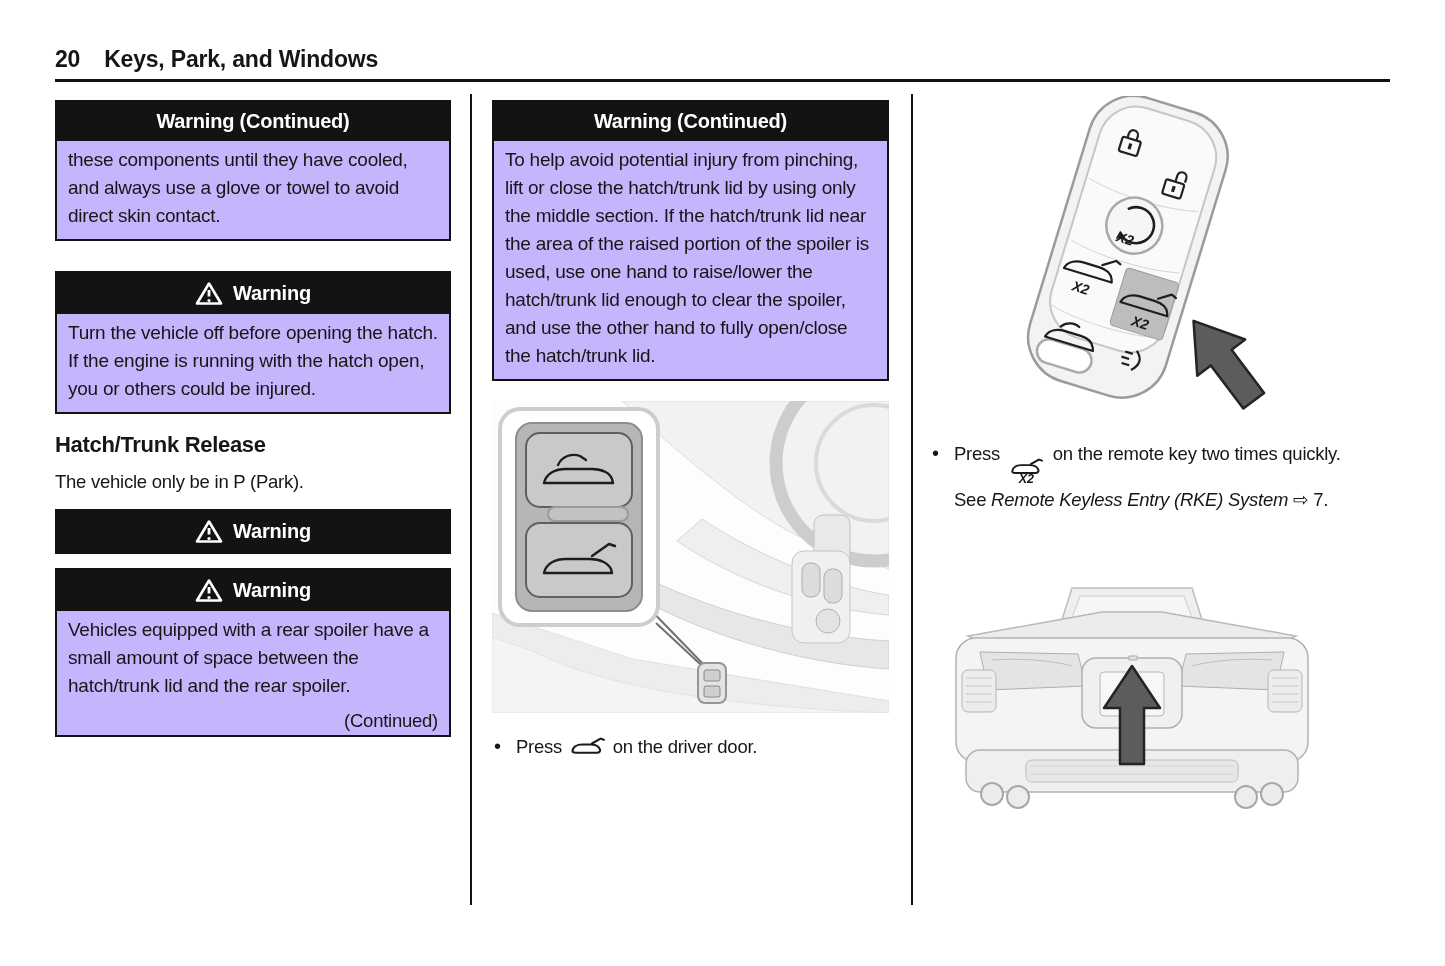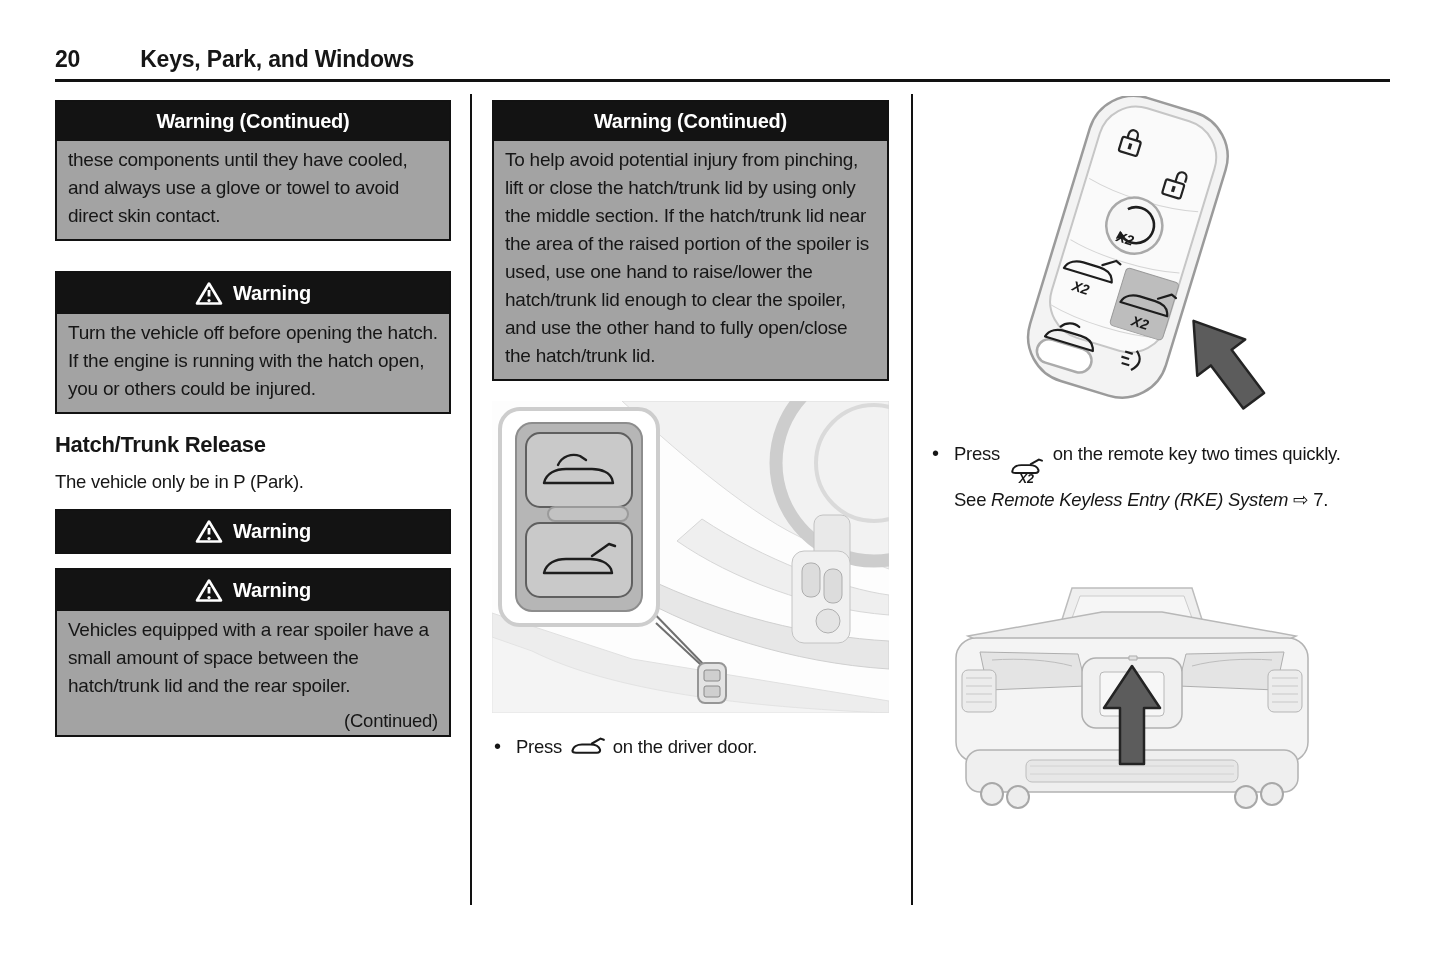--- a/index.html
+++ b/index.html
@@ -1,32 +1,32 @@
 <!DOCTYPE html>
 <html><head>
 <meta charset="utf-8">
 <style>
   html,body { margin:0; padding:0; background:#ffffff; }
   .page {
     position:relative; width:1445px; height:966px; background:#ffffff;
     font-family:"Liberation Sans", sans-serif; color:#161616; overflow:hidden;
   }
   
-  .chapter-header { position:absolute; left:55px; top:46px; display:flex; gap:60px;
+  .chapter-header { position:absolute; left:55px; top:46px; display:flex; gap:24px;
     font-size:23px; font-weight:bold; letter-spacing:-0.2px; }
   .header-rule { position:absolute; left:55px; top:79px; width:1335px; height:3px; background:#121212; }
   .vsep { position:absolute; top:94px; height:811px; width:2px; background:#121212; }
   .vsep-1 { left:470px; } .vsep-2 { left:911px; }
   
   .col { position:absolute; top:100px; }
   .col-left { left:55px; width:396px; }
   .col-mid { left:492px; width:397px; }
   .col-right { left:930px; width:414px; top:96px; }
   
-  .wbox { border:2.5px solid #121212; background:#a3a3a3; }
+  .wbox { border:2.5px solid #121212; background:#c4b5fd; }
   .wbox-head { background:#131313; color:#fff; font-weight:bold; font-size:20px;
     text-align:center; padding:8px 4px; display:flex; align-items:center; justify-content:center;
     gap:10px; letter-spacing:-0.2px; }
   .wbox-body { padding:5px 11px 9px; font-size:19px; line-height:28px; letter-spacing:-0.25px; }
   .continued-line { text-align:right; font-size:18.5px; line-height:24px; padding:0 11px 2px; letter-spacing:-0.25px; }
   .mt30 { margin-top:30px; } .mt16 { margin-top:16px; }
   .mt14 { margin-top:14px; } .mt13 { margin-top:13px; }
   h2.section { margin:18px 0 0 0; font-size:22px; font-weight:bold; letter-spacing:-0.3px; }
   p.bodytext { margin:10px 0 0 0; font-size:18.5px; line-height:28px; letter-spacing:-0.25px; }
   

